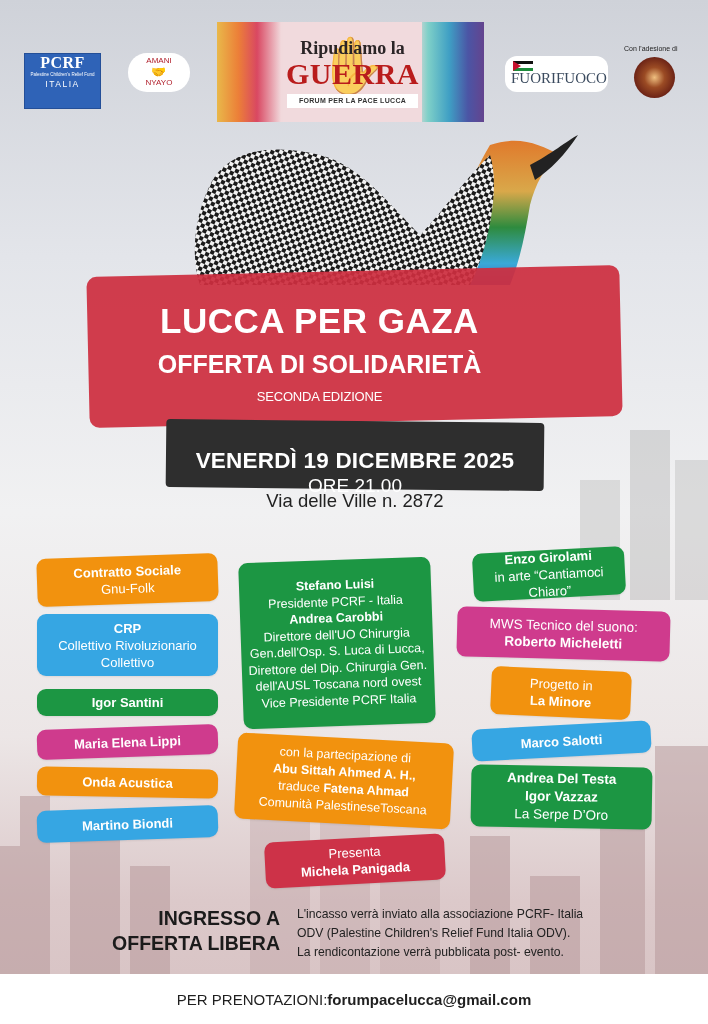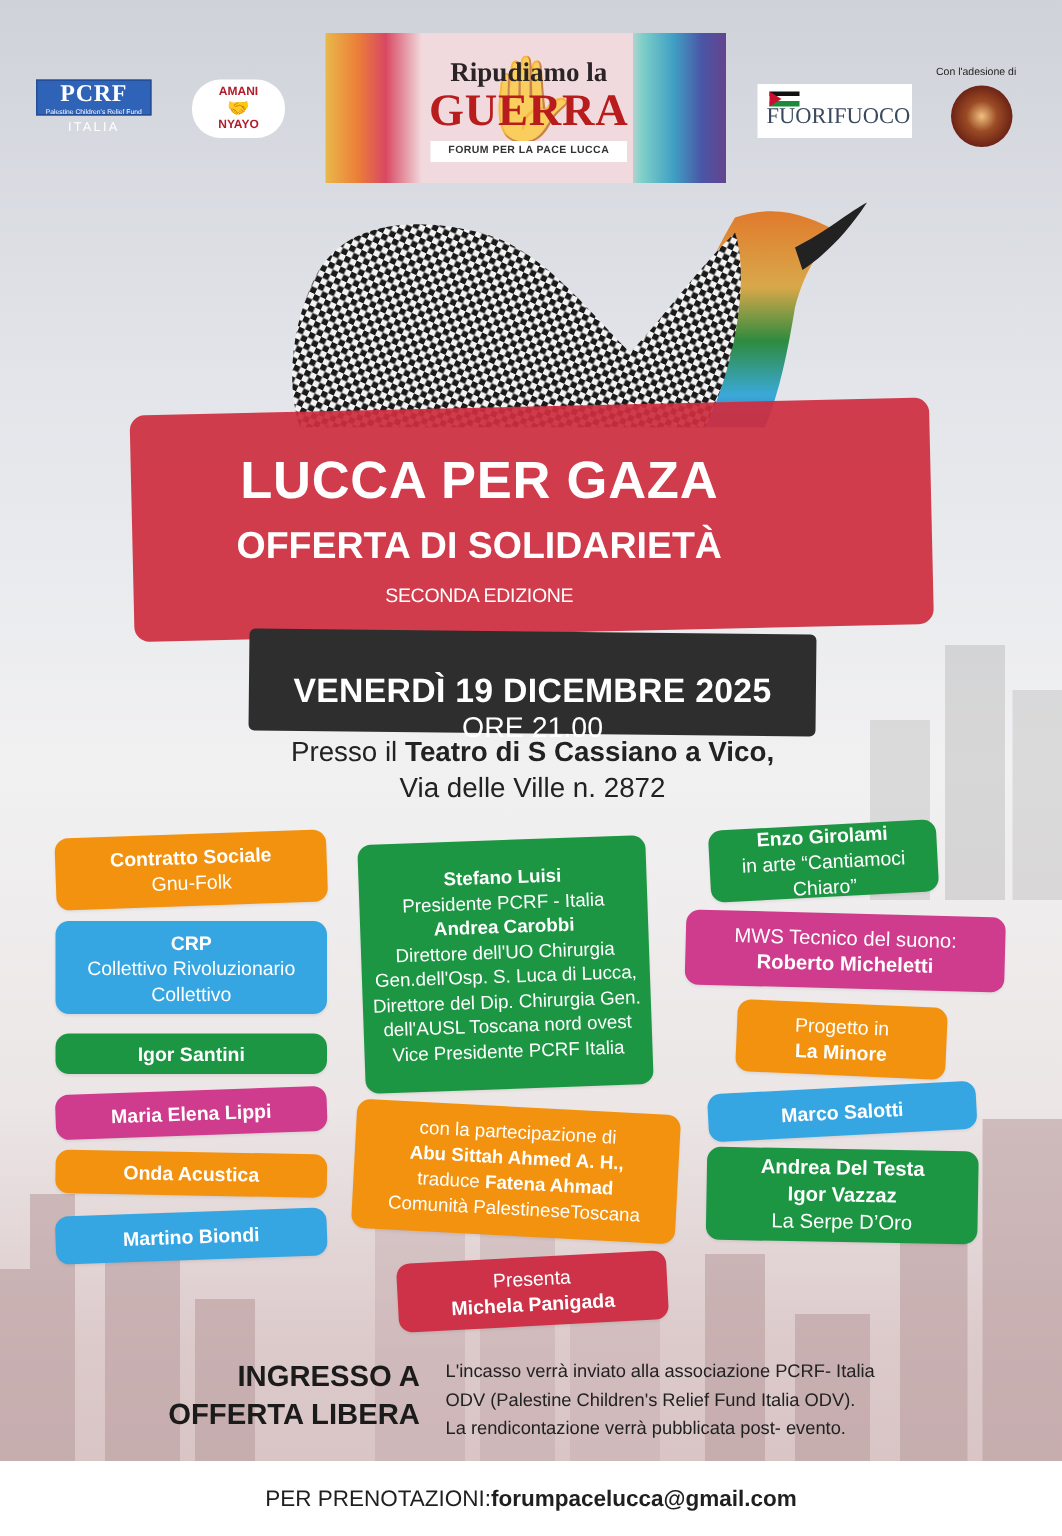--- a/index.html
+++ b/index.html
@@ -17,29 +17,29 @@
     position: absolute; left: 0; right: 0; bottom: 0; height: 50px;
     background: #ffffff;
     display: flex; align-items: center; justify-content: center;
     font-size: 15px; color: #1f1f1f;
   }
   .footer-band b { font-weight: 700; }
 
   
   .logo { position: absolute; }
   .pcrf {
-    left: 24px; top: 53px; width: 77px; height: 24px; background: #2f63b7;
+    left: 24px; top: 53px; width: 77px; height: 56px; background: #2f63b7;
     color: #fff; text-align: center; border: 1px solid #244f98;
   }
   .pcrf .t1 { font-family: "Liberation Serif", serif; font-size: 16px; font-weight: 700; line-height: 18px; letter-spacing: .5px; }
   .pcrf .t2 { font-size: 4.5px; line-height: 6px; }
   .pcrf .t3 { font-size: 8.5px; letter-spacing: 1.5px; line-height: 12px; }
   .amani {
     left: 128px; top: 53px; width: 62px; height: 39px; background: #fff;
-    color: #b01e2a; font-weight: 700; text-align: center; font-size: 8px; line-height: 10px; padding-top: 3px; border-radius: 19px;
+    color: #b01e2a; font-weight: 400; text-align: center; font-size: 8px; line-height: 10px; padding-top: 3px; border-radius: 19px;
   }
   .amani .hands { font-size: 12px; line-height: 12px; color: #b01e2a; }
   .forum {
     left: 217px; top: 22px; width: 267px; height: 100px;
     background: linear-gradient(90deg, #e9b84a 0%, #ec7f38 8%, #d94862 15%, #f1d9dc 24%, #efd7da 74%, #7fd0c8 79%, #3f9fc4 87%, #4b55a5 94%, #64448e 100%);
     overflow: hidden;
   }
   .forum .inner {
     position: absolute; left: 66px; right: 62px; top: 0; bottom: 0;
     background: #f1dadd; text-align: center;
@@ -48,21 +48,21 @@
     position: absolute; left: 50%; top: 14px; transform: translateX(-50%);
     font-size: 56px; color: #e79aa6; opacity: .7; line-height: 60px;
   }
   .forum .l1 { position: relative; font-family: "Liberation Serif", serif; font-weight: 700; font-size: 18px; color: #2a2426; padding-top: 16px; line-height: 20px; }
   .forum .l2 { position: relative; font-family: "Liberation Serif", serif; font-weight: 700; font-size: 30px; color: #b91c1c; line-height: 32px; letter-spacing: .5px; }
   .forum .l3 {
     position: relative; margin: 4px 4px 0; background: #fff; font-size: 7px; font-weight: 700;
     color: #333; line-height: 14px; letter-spacing: .3px;
   }
   .fuori {
-    left: 505px; top: 56px; width: 103px; height: 36px; background: #fff; text-align: center;
+    left: 505px; top: 56px; width: 103px; height: 36px; background: #fff; text-align: center; border-radius: 12px;
   }
   .fuori .flag { position: absolute; left: 8px; top: 5px; width: 20px; height: 10px;
     background: linear-gradient(180deg, #111 0 33%, #fff 33% 66%, #1b8a3a 66%); }
   .fuori .flag:before { content: ""; position: absolute; left: 0; top: 0; border-left: 8px solid #c8102e; border-top: 5px solid transparent; border-bottom: 5px solid transparent; }
   .fuori .txt { position: absolute; left: 6px; top: 14px; font-family: "Liberation Serif", serif; font-size: 15px; color: #3a4a5e; letter-spacing: 0; }
   .adesione-label { position: absolute; left: 624px; top: 45px; font-size: 7px; color: #222; }
   .medal {
     left: 634px; top: 57px; width: 41px; height: 41px; border-radius: 50%;
     background: radial-gradient(circle at 50% 50%, #f0c080 0%, #9b4b24 35%, #6d2416 70%, #4e1a10 100%);
   }
@@ -190,21 +190,20 @@
   <div class="t3">SECONDA EDIZIONE</div>
 </div>
 
 <div class="datebox"></div>
 <div class="datetext">
   <div class="d1">VENERDÌ 19 DICEMBRE 2025</div>
   <div class="d2">ORE 21.00</div>
 </div>
 
 <div class="venue">
-  <div><span>Presso il </span><b>Teatro di S Cassiano a Vico,</b></div>
   <div>Via delle Ville n. 2872</div>
 </div>
 
 <div class="pill orange" style="left:37px;top:556px;width:181px;height:48px;transform:rotate(-2deg)">
   <b>Contratto Sociale</b>
   <span>Gnu-Folk</span>
 </div>
 <div class="pill blue" style="left:37px;top:614px;width:181px;height:62px">
   <b>CRP</b>
   <span>Collettivo Rivoluzionario Collettivo</span>

